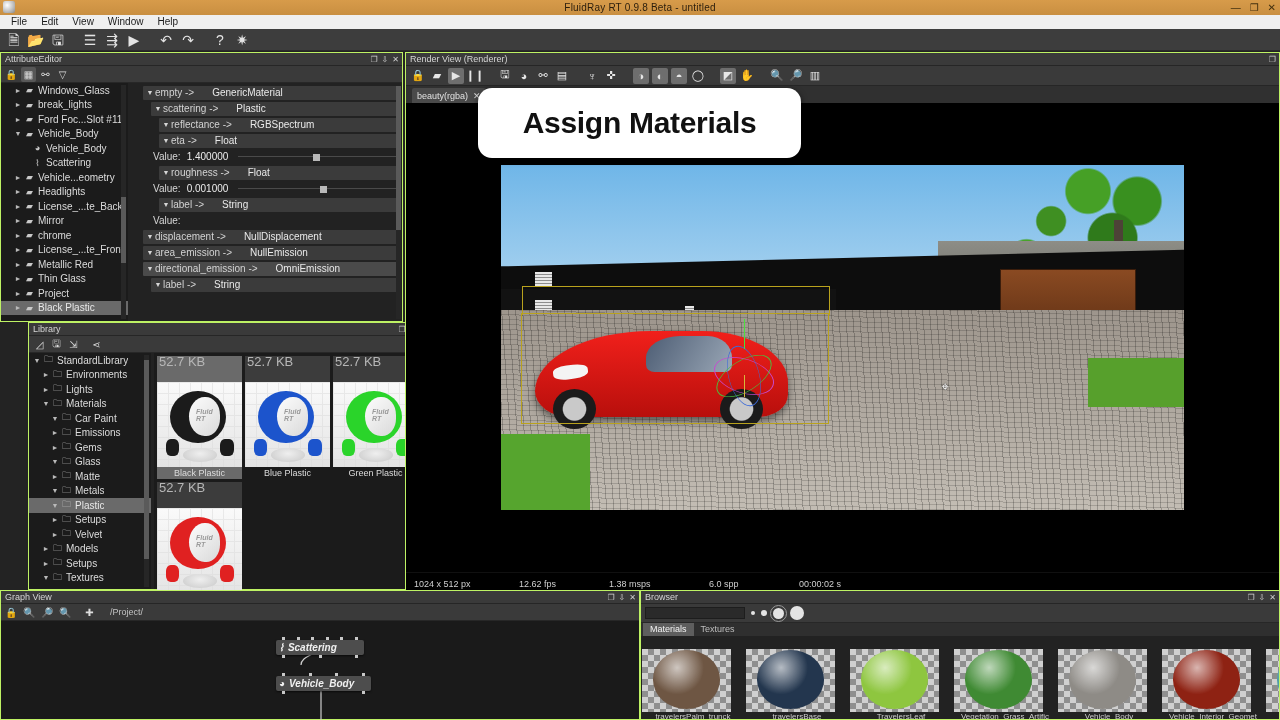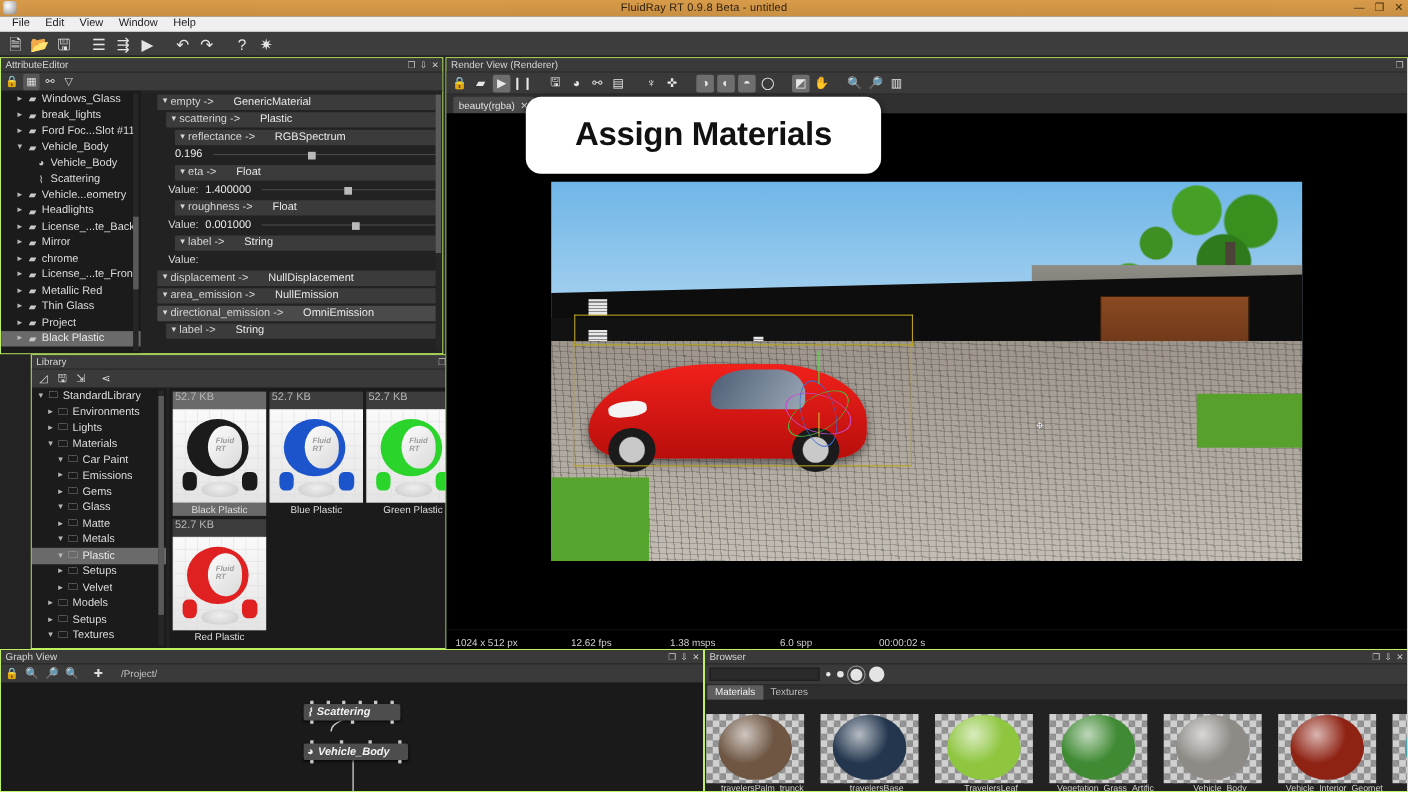--- a/index.html
+++ b/index.html
@@ -89,21 +89,21 @@
   .vnum{margin-left:6px;color:#ececec;}
   .slider{position:relative;flex:1;height:14px;margin-left:10px;}
   .slider .track{position:absolute;left:0;right:0;top:6px;height:1px;background:#4a4a4a;}
   .slider .knob{position:absolute;top:4px;width:7px;height:7px;background:#b9b9b9;}
   .vrow.indent2{padding-left:22px;}
 
   
   .thumbs{position:absolute;top:17px;left:0;right:0;bottom:0;background:#1b1b1b;
      padding:3px 0 0 3px;display:flex;flex-wrap:wrap;align-content:flex-start;gap:3px;}
   .thumb{width:85px;}
-  .thumb .size{font-size:10px;color:#b6b6b6;background:#3c3c3c;padding:0 2px;height:16px;
+  .thumb .size{font-size:13px;color:#b6b6b6;background:#3c3c3c;padding:0 2px;height:26px;
      line-height:11px;}
   .thumb .img{width:85px;height:85px;position:relative;overflow:hidden;
      background:linear-gradient(#fafafa,#e4e4e4);}
   .thumb .cap{height:12px;line-height:12px;text-align:center;font-size:9px;color:#dcdcdc;}
   .thumb.sel .cap{background:#6a6a6a;}
   .thumb.sel .size{background:#6a6a6a;}
   .blob{position:absolute;left:15%;top:10%;width:66%;height:62%;border-radius:50%;}
   .blob:after{content:"";position:absolute;left:34%;top:12%;width:56%;height:74%;
       border-radius:50% 46% 44% 50%;background:linear-gradient(135deg,#fdfdfd,#d9d9d9);}
   .foot{position:absolute;bottom:13%;width:16%;height:20%;border-radius:35%;}
@@ -414,28 +414,20 @@
                 <span class="ptype">Plastic</span>
               </div>
             </div>
             <div class="prow">
               <div class="bar lvl3">
                 <span class="caret">▼</span>
                 <span class="pname">reflectance -&gt;</span>
                 <span class="ptype">RGBSpectrum</span>
               </div>
             </div>
-            <div class="vrow indent2">
-              <span class="vlabel"></span>
-              <span class="vnum">0.196</span>
-              <span class="slider">
-                <i class="track"></i>
-                <i class="knob" style="left: 42%;"></i>
-              </span>
-            </div>
             <div class="prow">
               <div class="bar lvl3">
                 <span class="caret">▼</span>
                 <span class="pname">eta -&gt;</span>
                 <span class="ptype">Float</span>
               </div>
             </div>
             <div class="vrow indent2">
               <span class="vlabel">Value:</span>
               <span class="vnum">1.400000</span>

